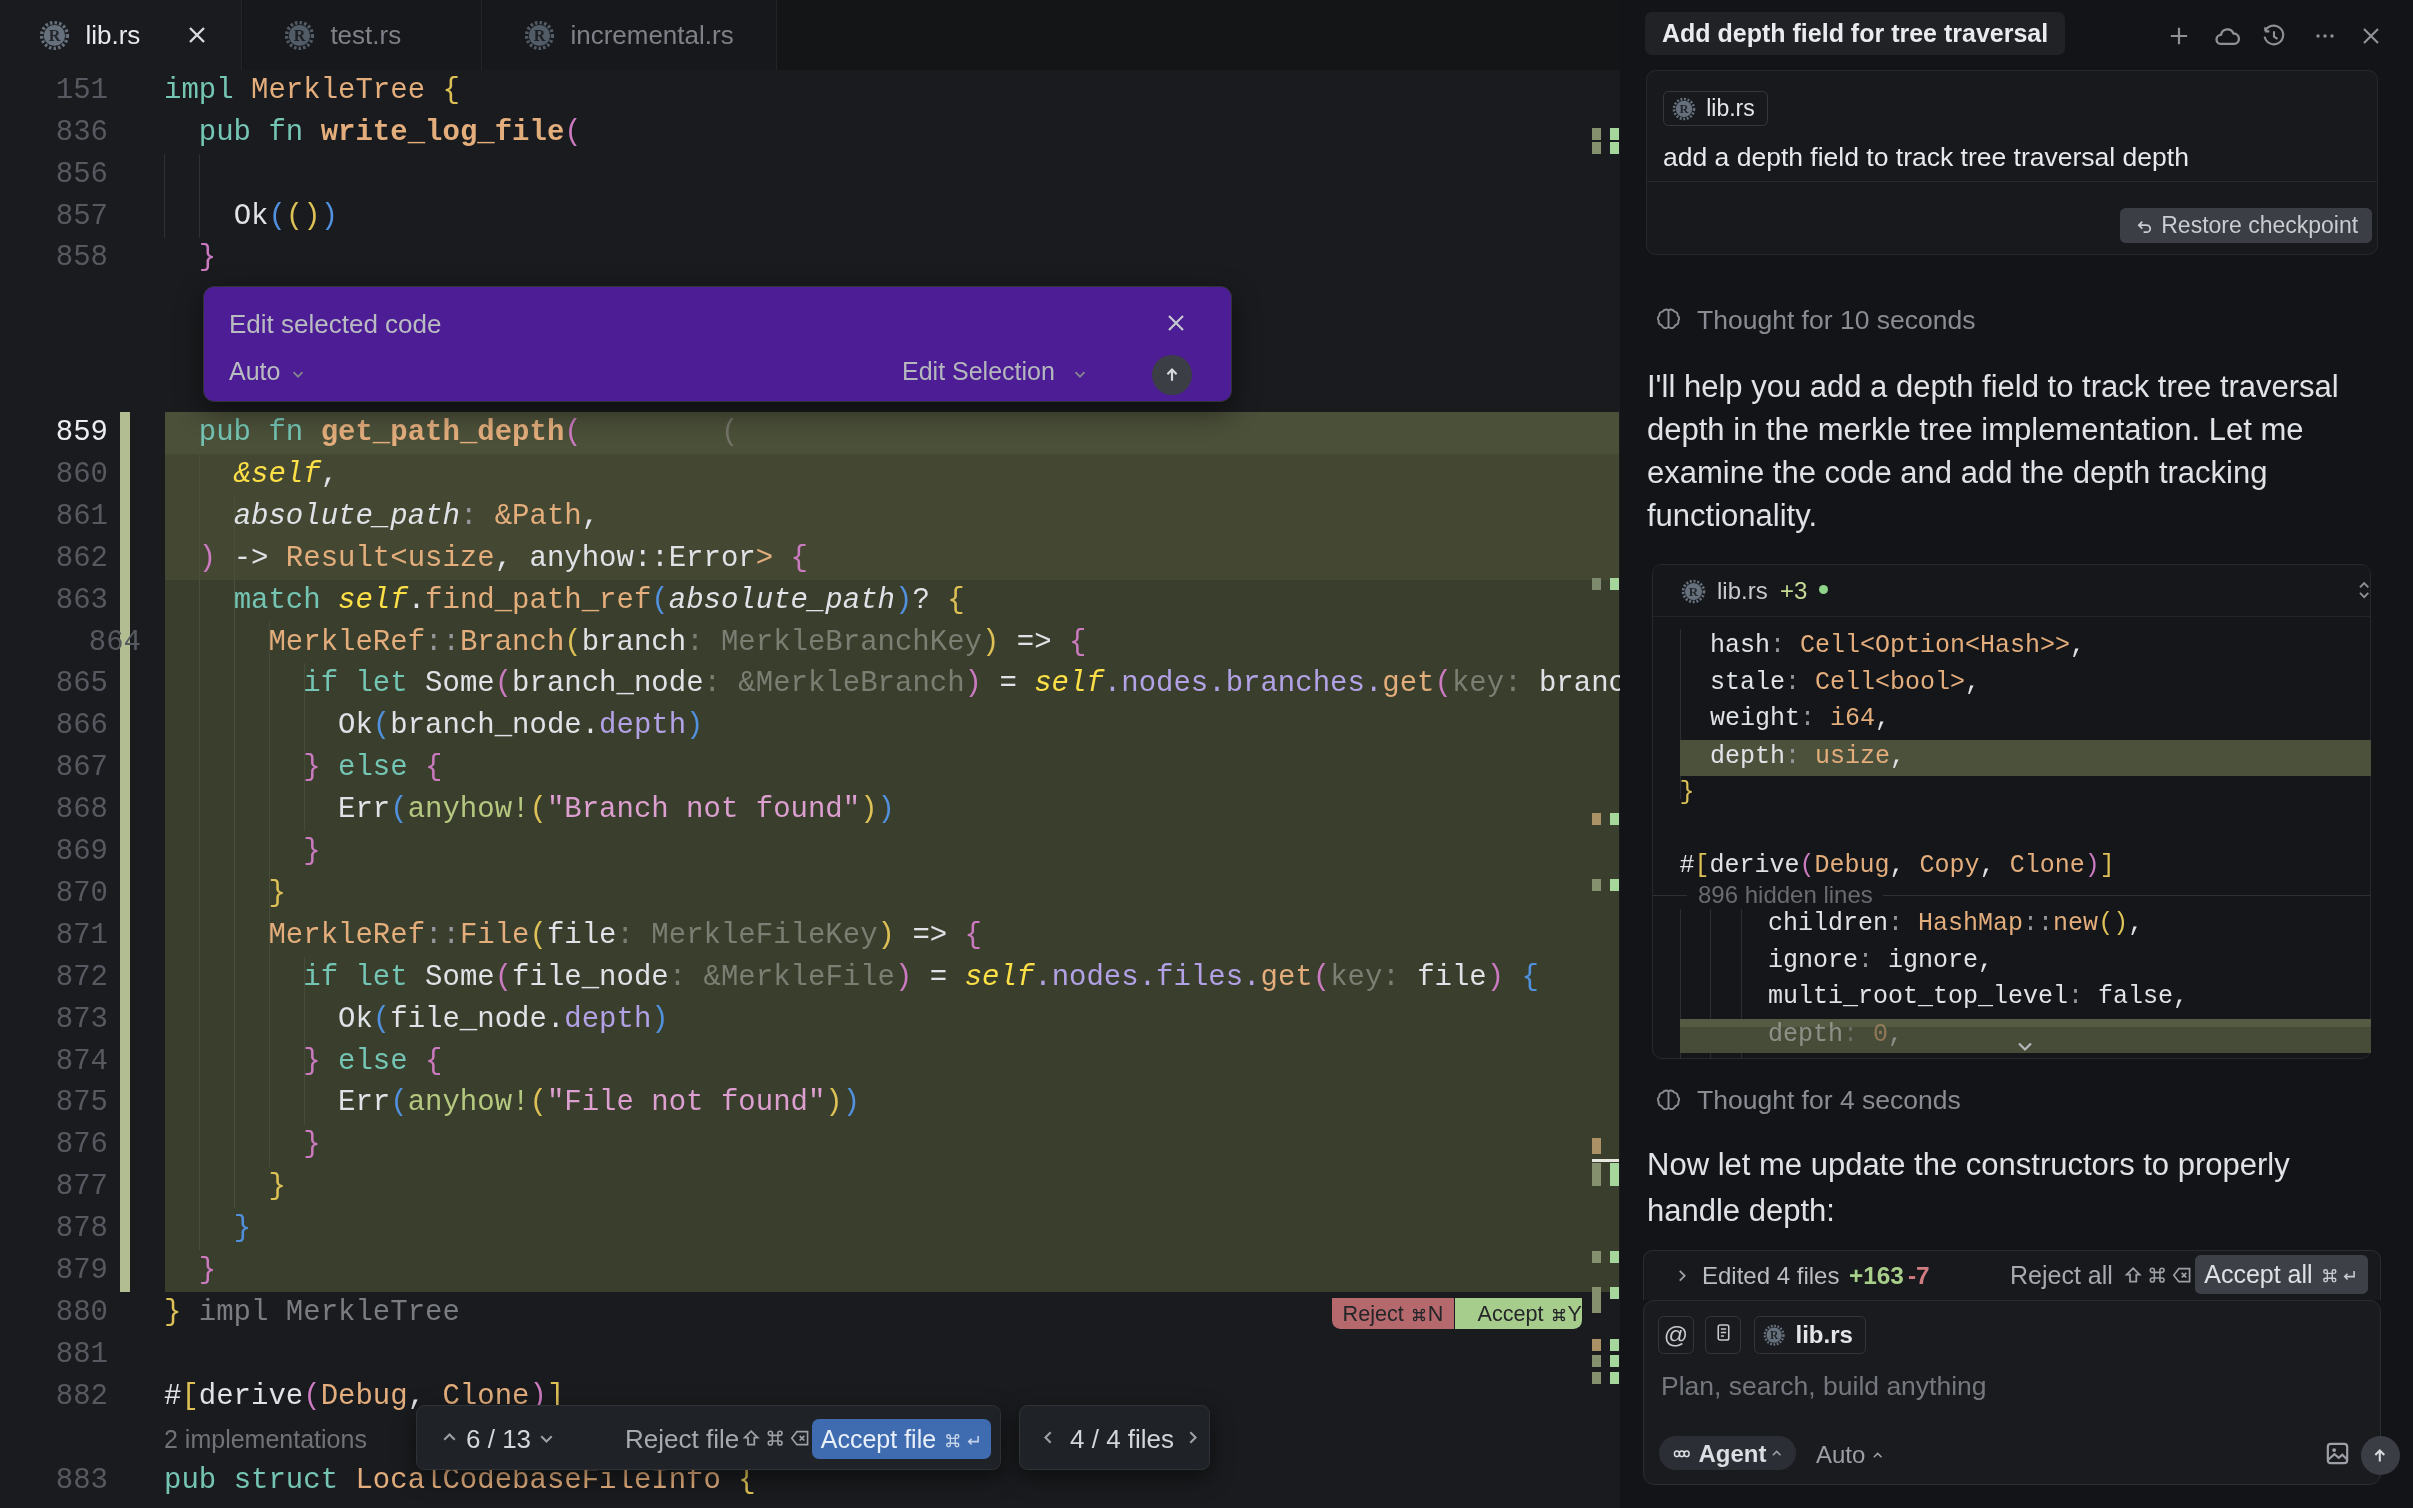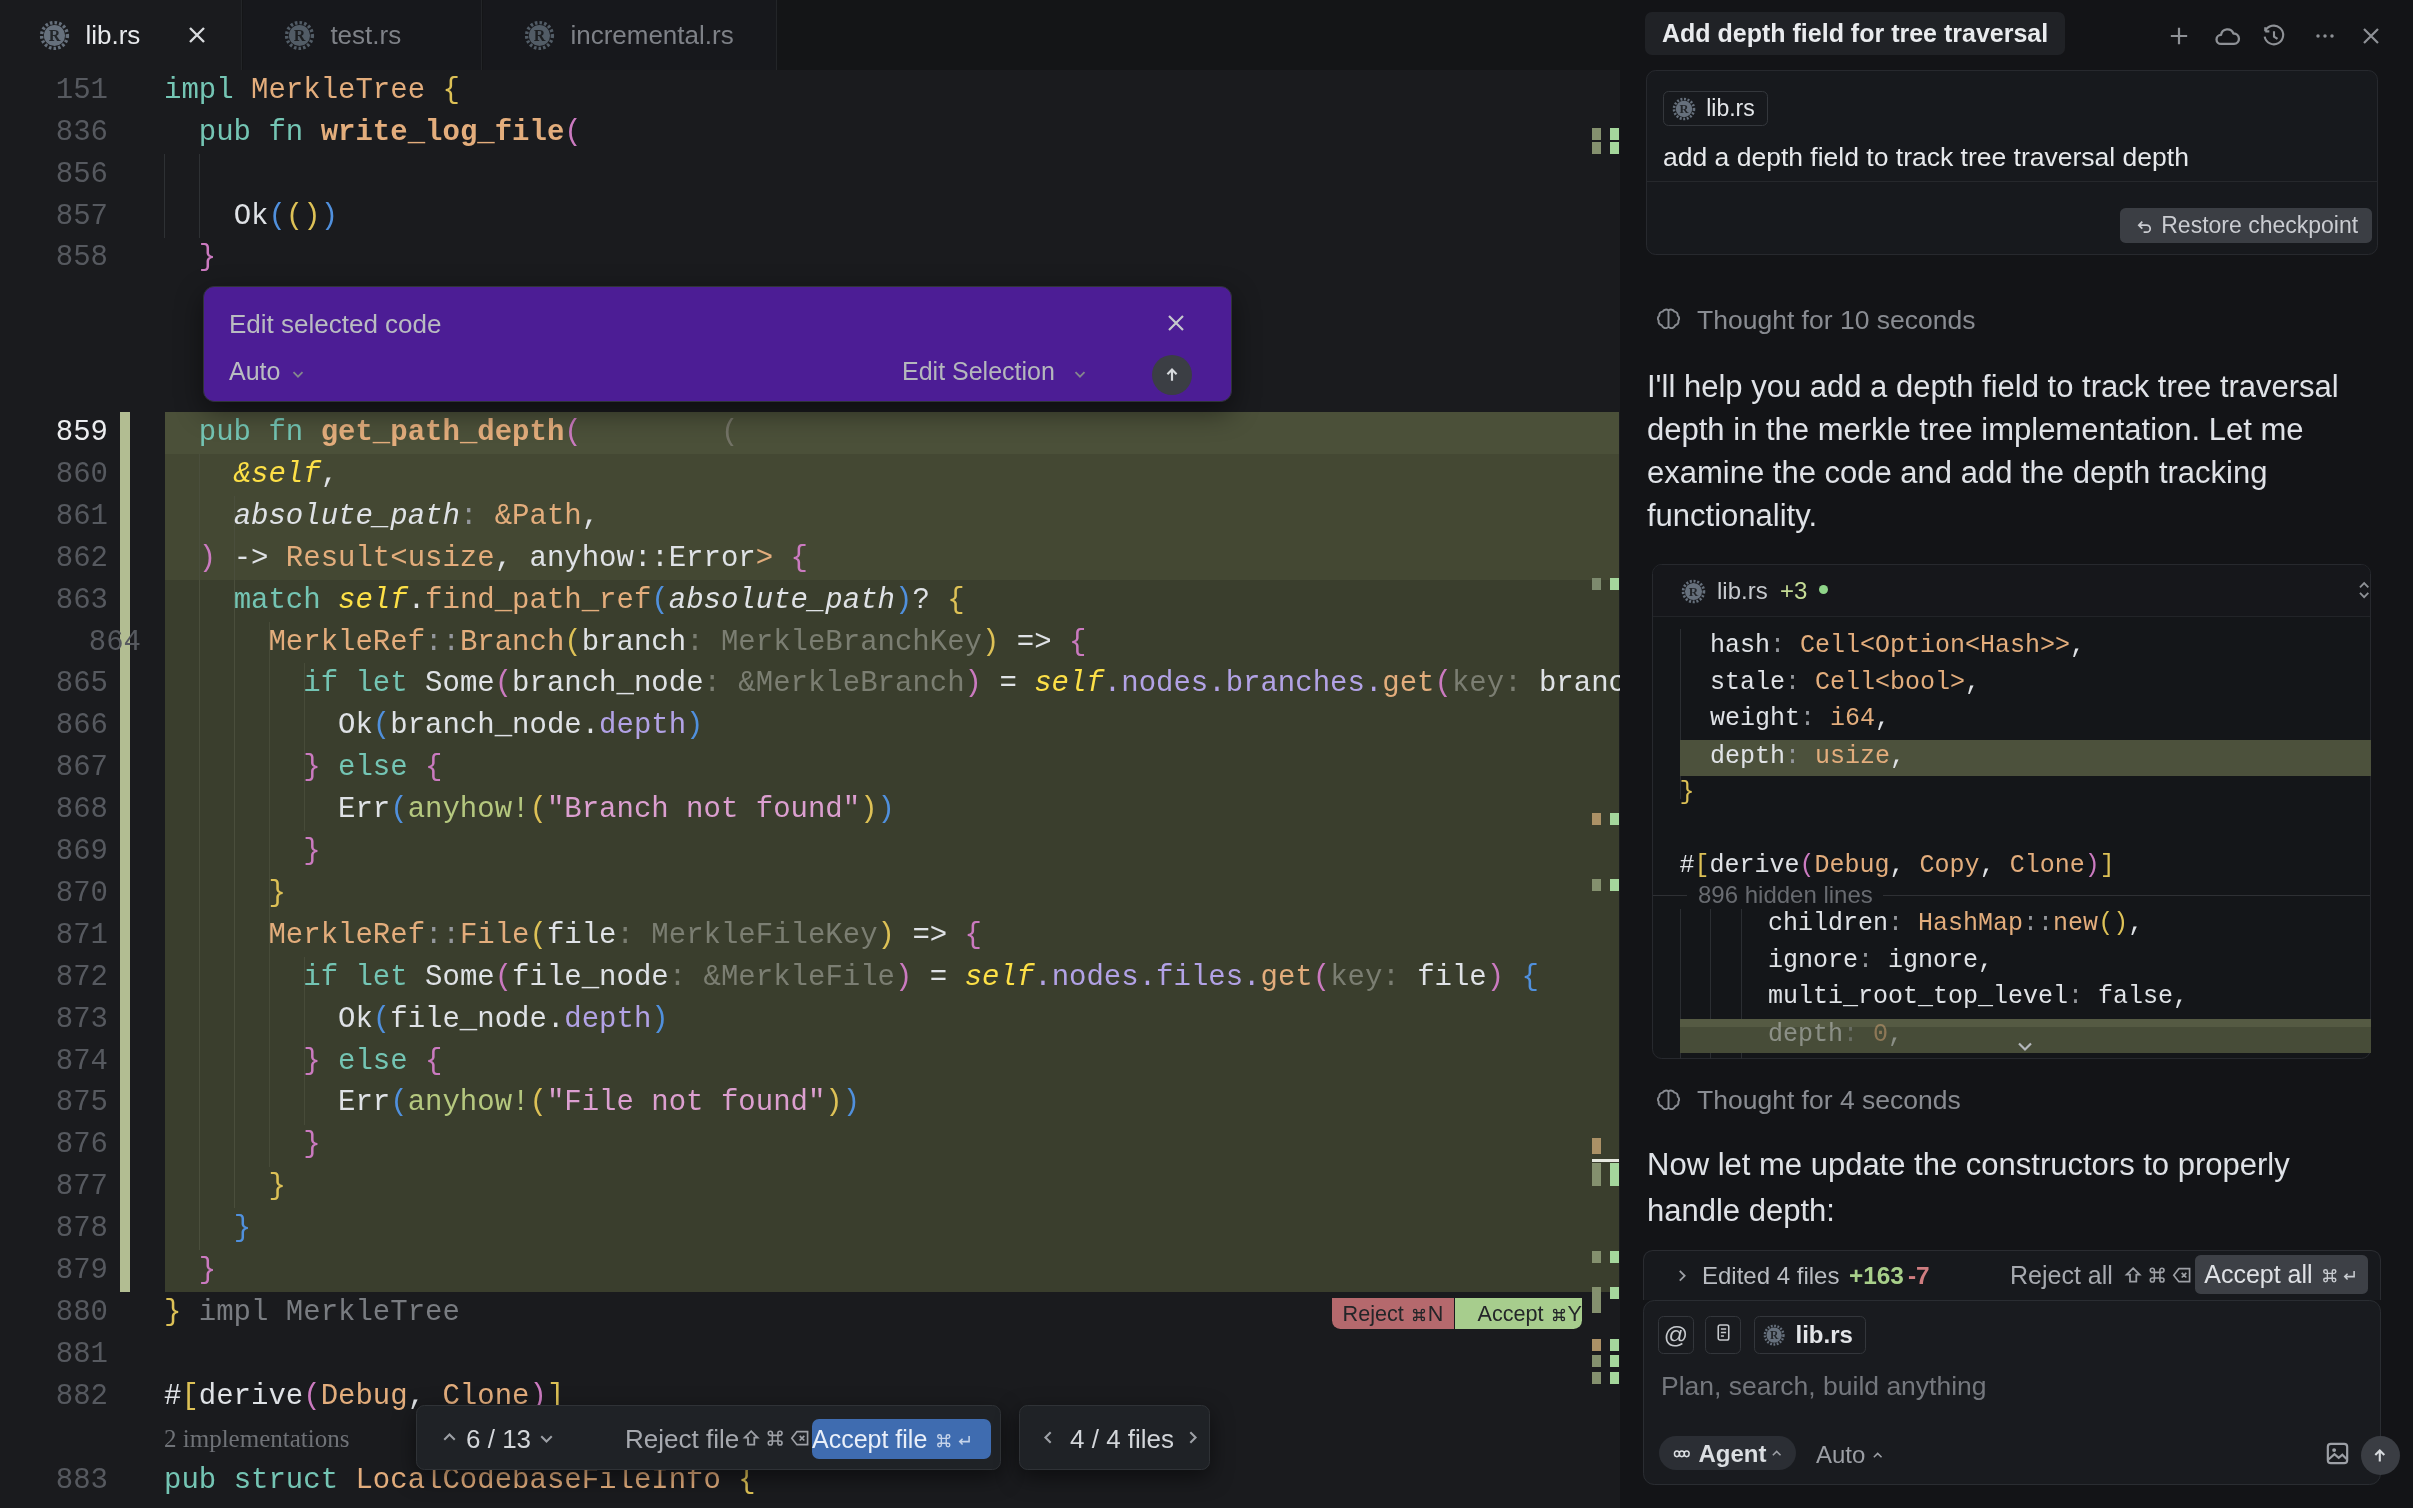--- a/index.html
+++ b/index.html
@@ -146,21 +146,21 @@
     <div class="line" style="top:957px;">        <span class="k">if</span> <span class="k">let</span> <span class="v">Some</span><span class="pk">(</span><span class="v">file_node</span><span class="hint">: &amp;MerkleFile</span><span class="pk">)</span> <span class="v">=</span> <span class="ki">self</span><span class="p">.nodes.files.</span><span class="t">get</span><span class="pk">(</span><span class="hint">key: </span><span class="v">file</span><span class="pk">)</span> <span class="b">{</span></div>
     <div class="line" style="top:999px;">          <span class="v">Ok</span><span class="b">(</span><span class="v">file_node.</span><span class="p">depth</span><span class="b">)</span></div>
     <div class="line" style="top:1041px;">        <span class="pk">}</span> <span class="k">else</span> <span class="pk">{</span></div>
     <div class="line" style="top:1082px;">          <span class="v">Err</span><span class="b">(</span><span class="m">anyhow!</span><span class="y">(</span><span class="s">"File not found"</span><span class="y">)</span><span class="b">)</span></div>
     <div class="line" style="top:1124px;">        <span class="pk">}</span></div>
     <div class="line" style="top:1166px;">      <span class="y">}</span></div>
     <div class="line" style="top:1208px;">    <span class="b">}</span></div>
     <div class="line" style="top:1250px;">  <span class="pk">}</span></div>
     <div class="line" style="top:1292px;"><span class="y">}</span> <span class="dim">impl MerkleTree</span></div>
     <div class="line" style="top:1376px;"><span class="v">#</span><span class="y">[</span><span class="v">derive</span><span class="pk">(</span><span class="t">Debug</span><span class="v">,</span> <span class="t">Clone</span><span class="pk">)</span><span class="y">]</span></div>
-    <div class="line" style="top:1418px;font-family:Liberation Serif, serif;font-size:25px;color:#6f7277;">2 implementations</div>
+    <div class="line" style="top:1418px;font-family:Liberation Sans, sans-serif;font-size:25px;color:#6f7277;">2 implementations</div>
     <div class="line" style="top:1460px;"><span class="k">pub</span> <span class="k">struct</span> <span class="t">LocalCodebaseFileInfo</span> <span class="y">{</span></div>
   </div>
   <div id="editpopup" class="abs" style="left:203px;top:286px;width:1029px;height:116px;background:#4c1d95;border:1.4px solid #303338;border-radius:11.2px;box-shadow:0 9.8px 28px rgba(0,0,0,.45);">
     <div class="abs" style="left:25px;top:22.3px;font-size:26px;color:#b9bcc1;">Edit selected code</div>
     <svg class="abs" style="left:960px;top:24px;" width="24" height="24" viewBox="0 0 24 24">
         <path d="M5 5 L19 19 M19 5 L5 19" stroke="#c6c9cd" stroke-width="2.2" fill="none"></path>
       </svg>
     <div class="abs" style="left:25px;top:70px;font-size:25px;color:#b9bcc1;">Auto</div>
     <svg class="abs" style="left:85px;top:78px;" width="18" height="18" viewBox="0 0 24 24">
         <path d="M6 9.5 L12 15.5 L18 9.5" stroke="#84878d" stroke-width="2.4" fill="none"></path>
@@ -194,21 +194,21 @@
       <div class="abs" style="left:208px;top:18px;font-size:26px;color:#a6a9af;">Reject file</div>
       <svg class="abs" style="left:323px;top:21px;" width="22.3" height="22.3" viewBox="0 0 24 24">
           <path d="M12 4.5 L19 11.5 H15.4 V19 H8.6 V11.5 H5 Z" stroke="#9da0a6" stroke-width="1.9" fill="none"></path>
         </svg>
       <svg class="abs" style="left:347px;top:21px;" width="22.3" height="22.3" viewBox="0 0 24 24">
           <path d="M9 9 V6.8 A2.2 2.2 0 1 0 6.8 9 L9 9 M15 9 H17.2 A2.2 2.2 0 1 0 15 6.8 V9 M15 15 V17.2 A2.2 2.2 0 1 0 17.2 15 H15 M9 15 H6.8 A2.2 2.2 0 1 0 9 17.2 V15 M9 9 H15 V15 H9 Z" stroke="#9da0a6" stroke-width="1.7" fill="none"></path>
         </svg>
       <svg class="abs" style="left:372px;top:21px;" width="22.3" height="22.3" viewBox="0 0 24 24">
           <path d="M8.5 5 H20 V19 H8.5 L3 12 Z M11.5 9.5 L16.5 14.5 M16.5 9.5 L11.5 14.5" stroke="#9da0a6" stroke-width="1.8" fill="none"></path>
         </svg>
-      <div class="abs" style="left:395px;top:12.6px;width:179px;height:40px;background:#3f6cb0;border-radius:7px;color:#e9eff9;font-size:25px;line-height:40px;text-align:left;">Accept file <svg width="19.6" height="19.6" viewBox="0 0 24 24" style="display:inline;vertical-align:-2.8px;">
+      <div class="abs" style="left:395px;top:12.6px;width:179px;height:40px;background:#3f6cb0;border-radius:7px;color:#e9eff9;font-size:25px;line-height:40px;text-align:center;">Accept file <svg width="19.6" height="19.6" viewBox="0 0 24 24" style="display:inline;vertical-align:-2.8px;">
             <path d="M9 9 V6.8 A2.2 2.2 0 1 0 6.8 9 L9 9 M15 9 H17.2 A2.2 2.2 0 1 0 15 6.8 V9 M15 15 V17.2 A2.2 2.2 0 1 0 17.2 15 H15 M9 15 H6.8 A2.2 2.2 0 1 0 9 17.2 V15 M9 9 H15 V15 H9 Z" stroke="#c6d4ea" stroke-width="1.7" fill="none"></path>
           </svg><svg width="19.6" height="19.6" viewBox="0 0 24 24" style="display:inline;vertical-align:-2.8px;">
             <path d="M18.5 6 V13 H7.5 M10.5 9.5 L7 13 L10.5 16.5" stroke="#c6d4ea" stroke-width="1.9" fill="none"></path>
           </svg></div>
     </div>
     <div class="abs" style="left:1019px;top:1405px;width:191px;height:65px;background:#1f2226;border:1.4px solid #2f3236;border-radius:8.4px;box-shadow:0 7px 21px rgba(0,0,0,.5);">
       <svg class="abs" style="left:18px;top:21px;" width="21" height="21" viewBox="0 0 24 24">
           <path d="M14.5 6 L8.5 12 L14.5 18" stroke="#9da0a6" stroke-width="2.4" fill="none"></path>
         </svg>
       <div class="abs" style="left:50px;top:18px;font-size:26px;color:#d3d6da;">4 / 4 files</div>

